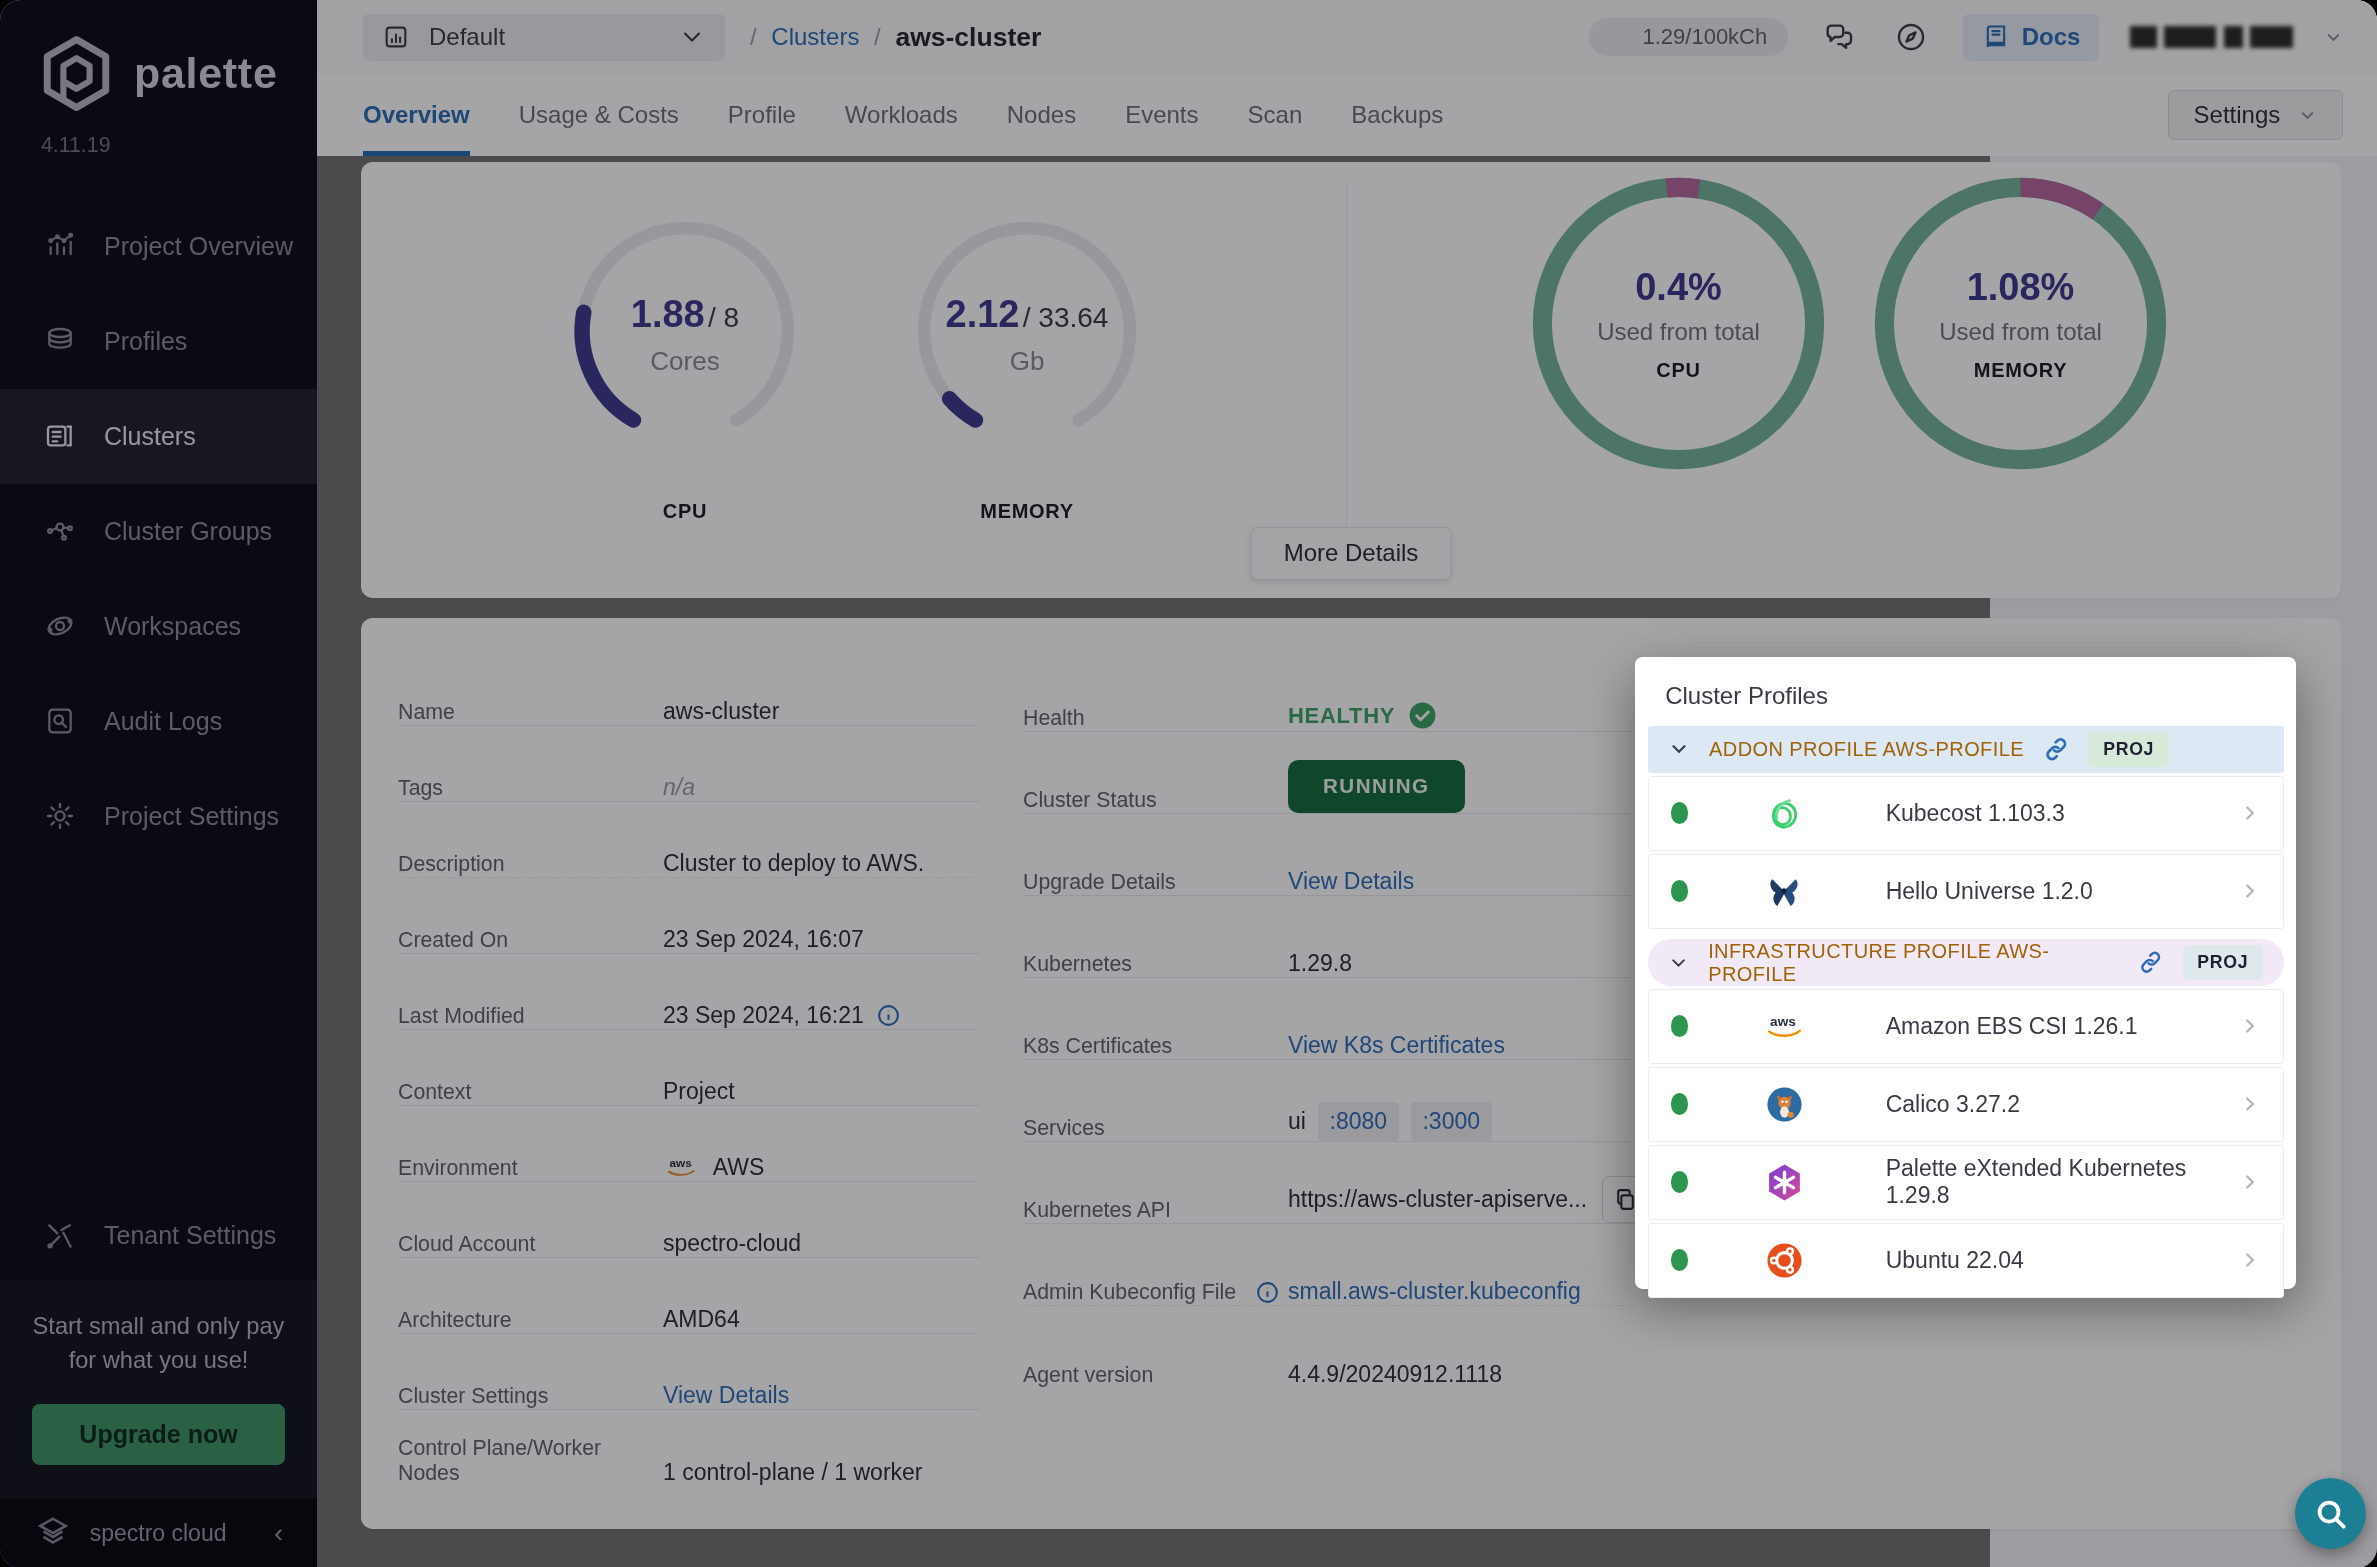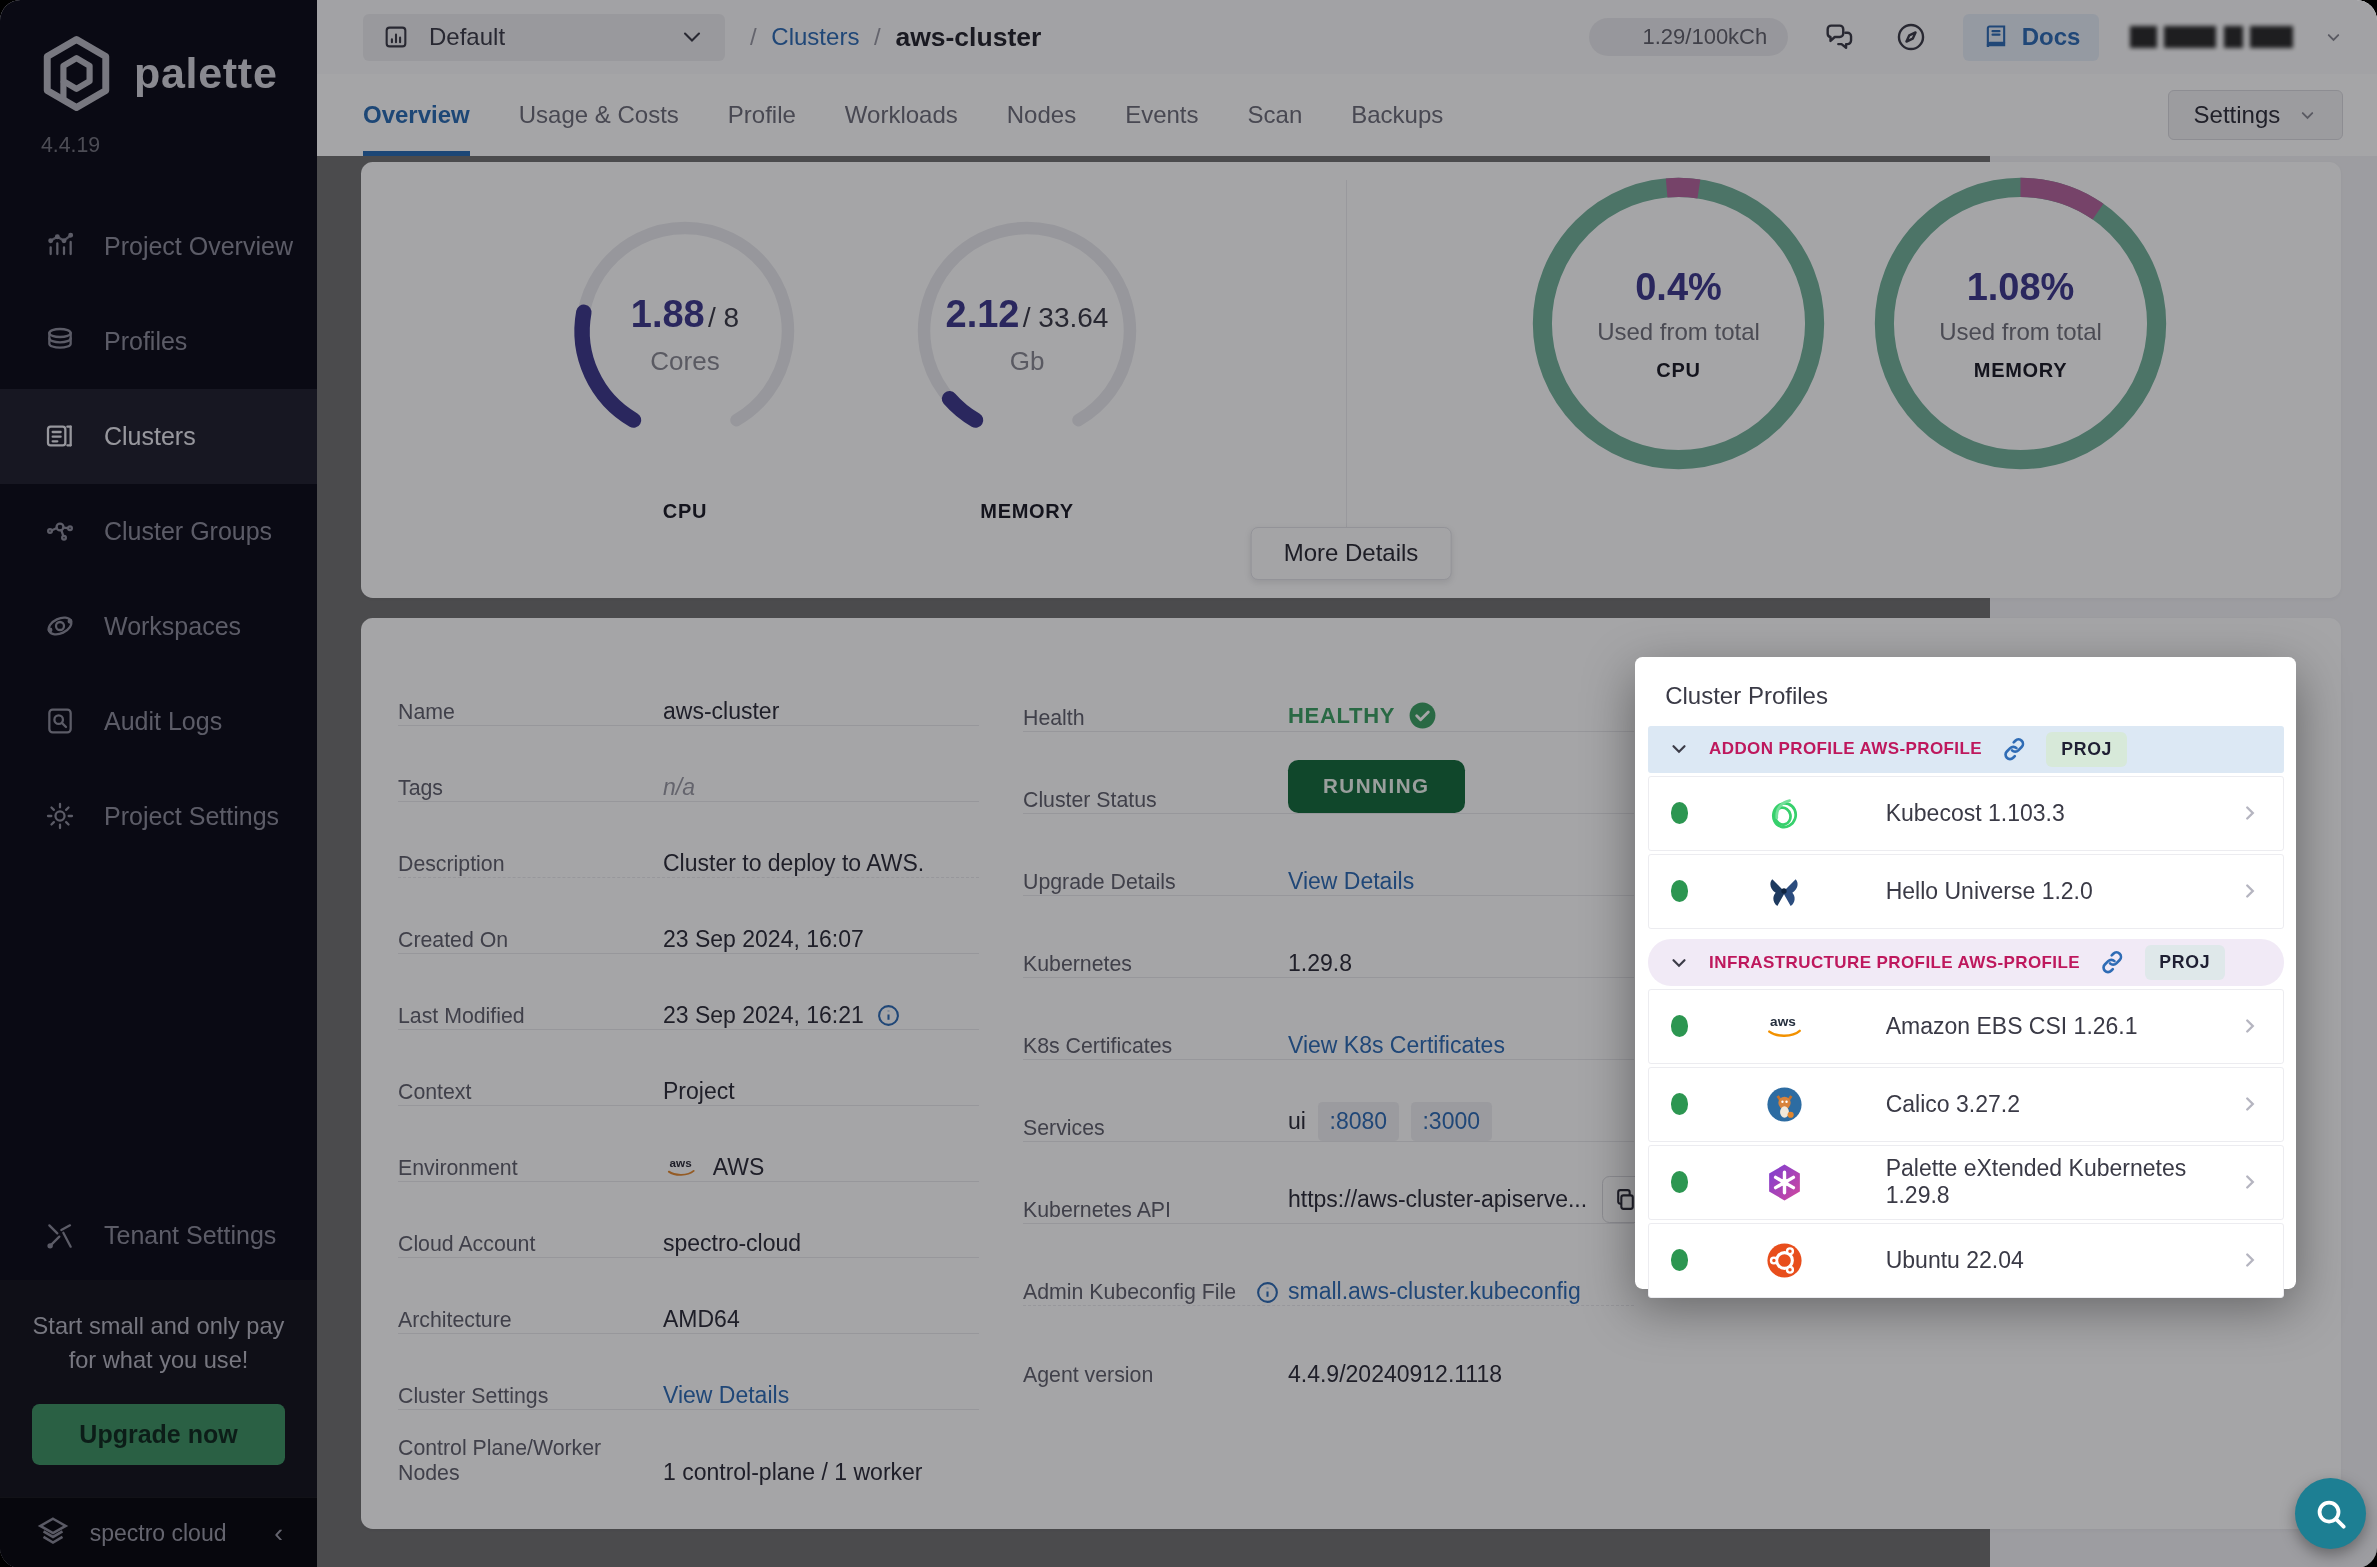--- a/index.html
+++ b/index.html
@@ -111,21 +111,21 @@
   .aws-mini { width:38px; height:26.5px; }
 
   
   .dim-overlay { position:absolute; inset:0; background:rgba(6,6,12,0.36); z-index:40; }
   .profiles-panel { position:absolute; left:1635px; top:657px; width:661px; height:632px; background:#fff; border-radius:7.4px; box-shadow:0 17.7px 52px rgba(0,0,0,0.4); z-index:60; padding:14.7px 12.5px; }
   .panel-title { font-size:24px; color:#3a3a46; padding:10.3px 17.7px 16px; }
   .sect-header { display:flex; align-items:center; gap:19px; height:47px; border-radius:2.9px; padding:0 20.6px; cursor:pointer; }
   .sect-header.blue { background:#dce8f4; }
   .sect-header.purple { background:#f1eaf6;border-radius:23px; }
   .sect-caret { width:22px; height:22px; stroke:#3c3c48; fill:none; stroke-width:2.4; stroke-linecap:round; }
-  .sect-label { font-size:17px; font-weight:700; color:#be185d; letter-spacing:0.4px; }
+  .sect-label { font-size:20px; font-weight:400; color:#a16207; letter-spacing:0.4px; }
   .chain-icon { width:26.5px; height:26.5px; stroke:#2f6cb5; fill:none; stroke-width:2.4; stroke-linecap:round; }
   .proj-badge { font-size:17.7px; font-weight:700; color:#1f1f33; border-radius:5.9px; padding:7.4px 14.7px; letter-spacing:0.7px; }
   .proj-badge.blue { background:#d7e9d9; }
   .proj-badge.purple { background:#dfe8ea; }
   .prow { display:flex; align-items:center; height:75px; background:#fff; border:0.7px solid #ececf0; border-radius:2.9px; margin-top:2.9px; padding:0 22px; cursor:pointer;gap:48px; }
   .prow-dot { width:17.7px; height:22px; border-radius:50%; background:#2c9651; flex:0 0 auto; }
   .prow-icon { width:43px; height:43px; margin-left:26.5px; flex:0 0 auto; display:flex; align-items:center; justify-content:center; }
   .prow-name { font-size:23px; color:#3a3a46; margin-left:32px; flex:1; }
   .prow-chev { width:22px; height:22px; stroke:#b5b5c0; fill:none; stroke-width:2.6; stroke-linecap:round; }
   .sect-gap { height:10.3px; }
@@ -141,21 +141,21 @@
 
   <aside class="sidebar">
     <div class="logo-row">
       <svg class="logo-mark" viewBox="0 0 100 100">
         <path d="M50 6 L88 28 V72 L50 94 L12 72 V28 Z" fill="none" stroke="#b9b9c2" stroke-width="9" stroke-linejoin="round"></path>
         <path d="M50 30 L67 40 V60 L50 70 L33 60 V40 Z" fill="none" stroke="#b9b9c2" stroke-width="8" stroke-linejoin="round"></path>
         <path d="M33 60 V84" stroke="#b9b9c2" stroke-width="8"></path>
       </svg>
       <span class="logo-text">palette</span>
     </div>
-    <div class="version">4.4.19</div>
+    <div class="version">4.11.19</div>
 
     <nav class="nav">
       <div class="nav-item">
         <svg viewBox="0 0 24 24">
             <path d="M5 13v5M10 10v8M15 13v5M20 9v9"></path>
             <path d="M5 8l5-3 5 3 5-4" opacity="0.9"></path>
             <circle cx="5" cy="8" r="1"></circle>
             <circle cx="10" cy="5" r="1"></circle>
             <circle cx="15" cy="8" r="1"></circle>
             <circle cx="20" cy="4" r="1"></circle>

